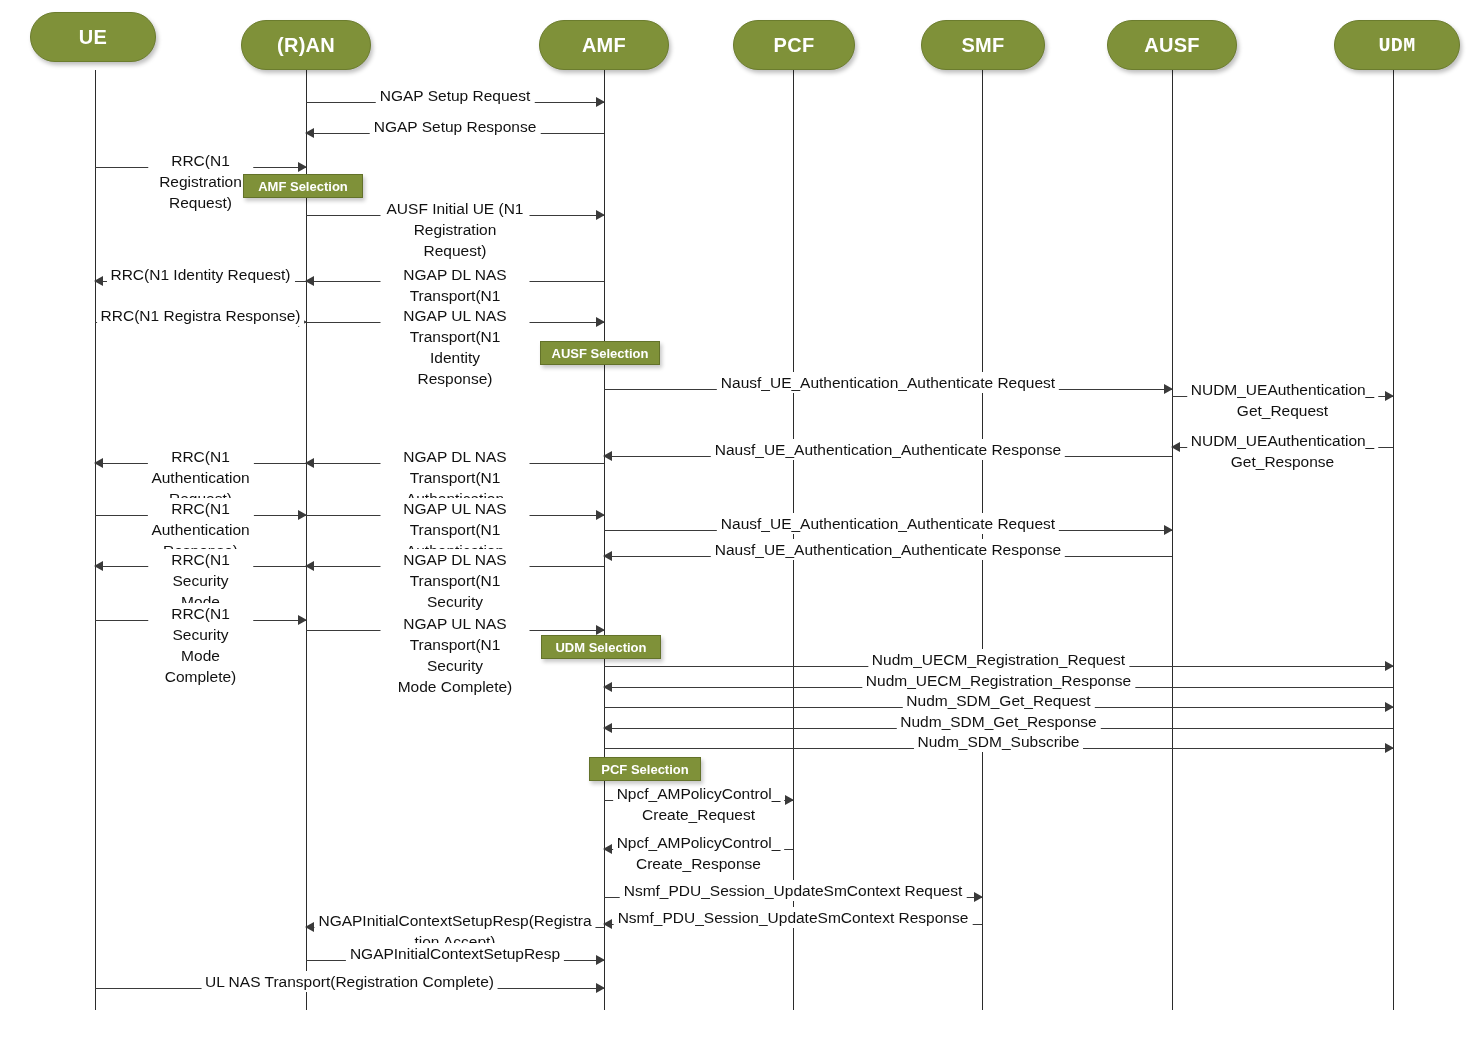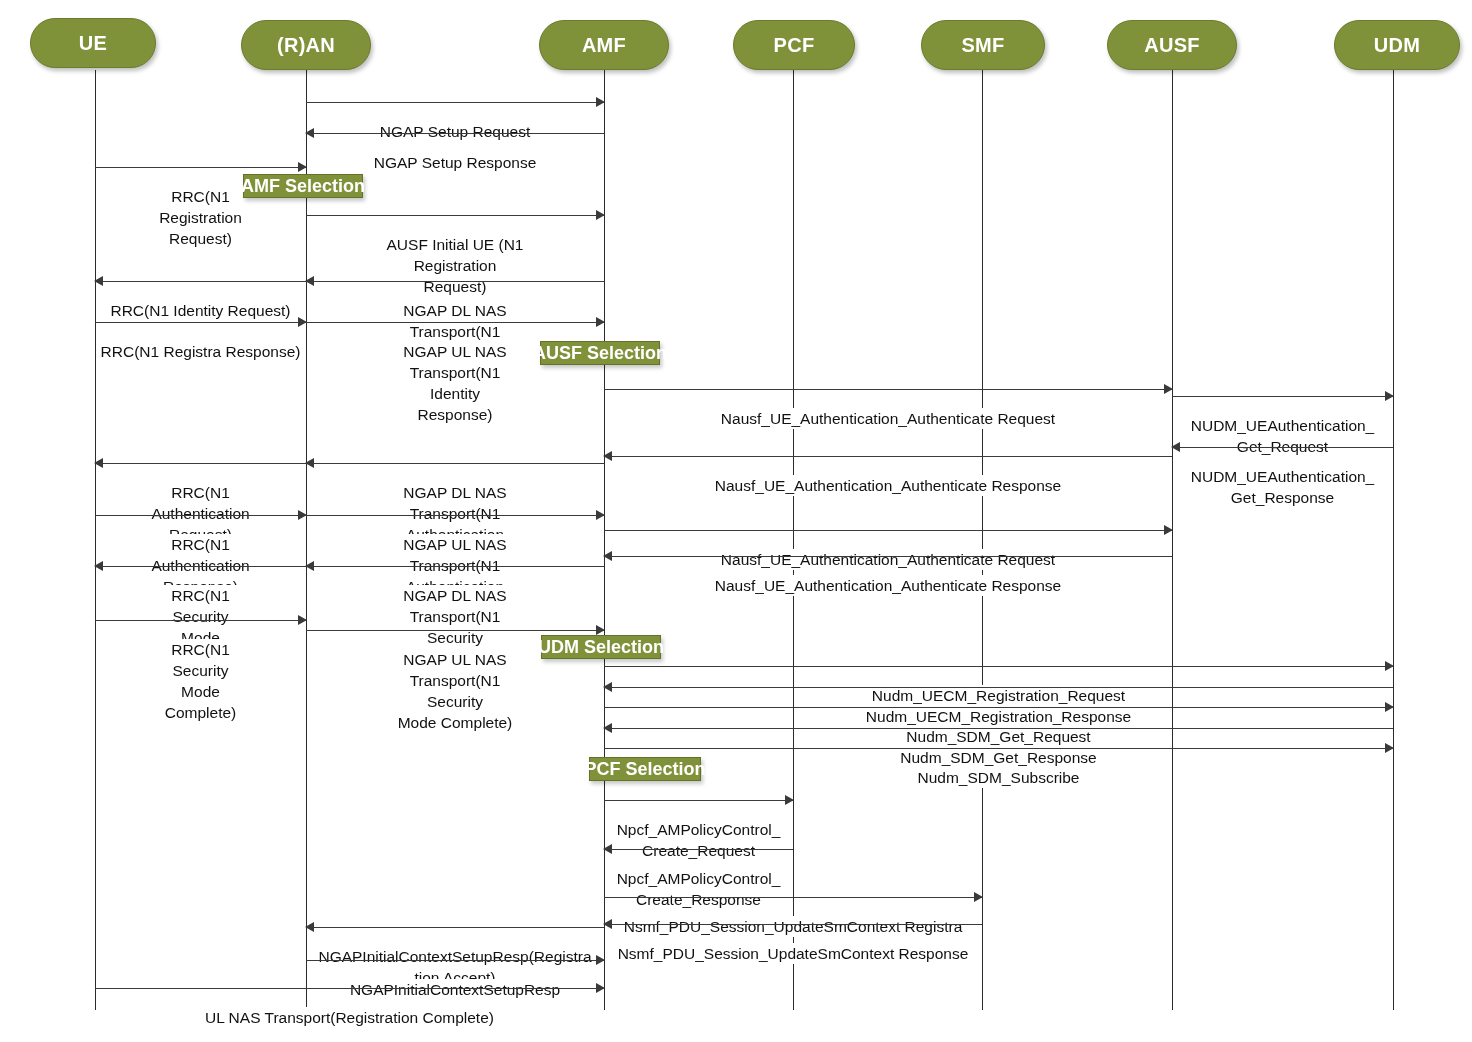--- a/index.html
+++ b/index.html
@@ -29,21 +29,21 @@
     letter-spacing:0.3px;
     box-sizing:border-box;
   }
   .selbox{
     position:absolute;
     height:24px;
     background:#7f9139;
     border:1px solid #63722a;
     box-shadow:2px 3px 4px rgba(0,0,0,0.22);
     display:flex;align-items:center;justify-content:center;
-    color:#ffffff;font-weight:bold;font-size:18px;
+    color:#ffffff;font-weight:bold;font-size:13px;
     padding:8px 8px;
     box-sizing:border-box;
     white-space:nowrap;
   }
   .msg{
     position:absolute;
     height:0;
   }
   .msg .line{
     position:absolute;
@@ -73,21 +73,20 @@
     left:50%;
     transform:translateX(-50%);
     top:-17px;
     font-size:15.5px;
     color:#111111;
     background:#ffffff;
     padding:0 4px;
     line-height:21px;
     text-align:center;
     white-space:nowrap;
-    margin-top:36px;
   }
   .msg .lbl.two{
     top:-17px;
     white-space:normal;
   }
   .msg .lbl.two .l2{
     background:#ffffff;
     display:block;
   }
 </style>
@@ -98,39 +97,39 @@
   <div id="lifelines">
       <div class="lifeline" style="left: 95px; top: 70px; height: 940px;"></div>
       <div class="lifeline" style="left: 306px; top: 70px; height: 940px;"></div>
       <div class="lifeline" style="left: 604px; top: 70px; height: 940px;"></div>
       <div class="lifeline" style="left: 793px; top: 70px; height: 940px;"></div>
       <div class="lifeline" style="left: 982px; top: 70px; height: 940px;"></div>
       <div class="lifeline" style="left: 1172px; top: 70px; height: 940px;"></div>
       <div class="lifeline" style="left: 1393px; top: 70px; height: 940px;"></div>
     </div>
   <div id="actors">
-      <div class="actor" style="left: 30px; width: 126px; top: 18px;">
+      <div class="actor" style="left: 30px; width: 126px; top: 12px;">
         <span>UE</span>
       </div>
       <div class="actor" style="left: 241px; width: 130px; top: 20px;">
         <span>(R)AN</span>
       </div>
       <div class="actor" style="left: 539px; width: 130px; top: 20px; align-items: center;">
         <span>AMF</span>
       </div>
       <div class="actor" style="left: 733px; width: 122px; top: 20px;">
         <span>PCF</span>
       </div>
       <div class="actor" style="left: 921px; width: 124px; top: 20px;">
         <span>SMF</span>
       </div>
       <div class="actor" style="left: 1107px; width: 130px; top: 20px;">
         <span>AUSF</span>
       </div>
-      <div class="actor" style="left: 1334px; width: 126px; top: 20px;">
+      <div class="actor" style="left: 1334px; width: 126px; top: 20px; font-family: Liberation Mono, monospace;">
         <span>UDM</span>
       </div>
     </div>
   <div id="messages">
       <div class="msg right" style="left: 306px; width: 298px; top: 102px;">
         <div class="line"></div>
         <div class="head"></div>
         <div class="lbl">NGAP Setup Request</div>
       </div>
       <div class="msg left" style="left: 306px; width: 298px; top: 133px;">
@@ -269,21 +268,21 @@
         <div class="lbl two"><span>Npcf_AMPolicyControl_</span><span class="l2">Create_Request</span></div>
       </div>
       <div class="msg left" style="left: 604px; width: 189px; top: 849px;">
         <div class="line"></div>
         <div class="head"></div>
         <div class="lbl two"><span>Npcf_AMPolicyControl_</span><span class="l2">Create_Response</span></div>
       </div>
       <div class="msg right" style="left: 604px; width: 378px; top: 897px;">
         <div class="line"></div>
         <div class="head"></div>
-        <div class="lbl">Nsmf_PDU_Session_UpdateSmContext Registra</div>
+        <div class="lbl">Nsmf_PDU_Session_UpdateSmContext Request</div>
       </div>
       <div class="msg left" style="left: 604px; width: 378px; top: 924px;">
         <div class="line"></div>
         <div class="head"></div>
         <div class="lbl">Nsmf_PDU_Session_UpdateSmContext Response</div>
       </div>
       <div class="msg left" style="left: 306px; width: 298px; top: 927px;">
         <div class="line"></div>
         <div class="head"></div>
         <div class="lbl two"><span>NGAPInitialContextSetupResp(Registra</span><span class="l2">tion Accept)</span></div>

